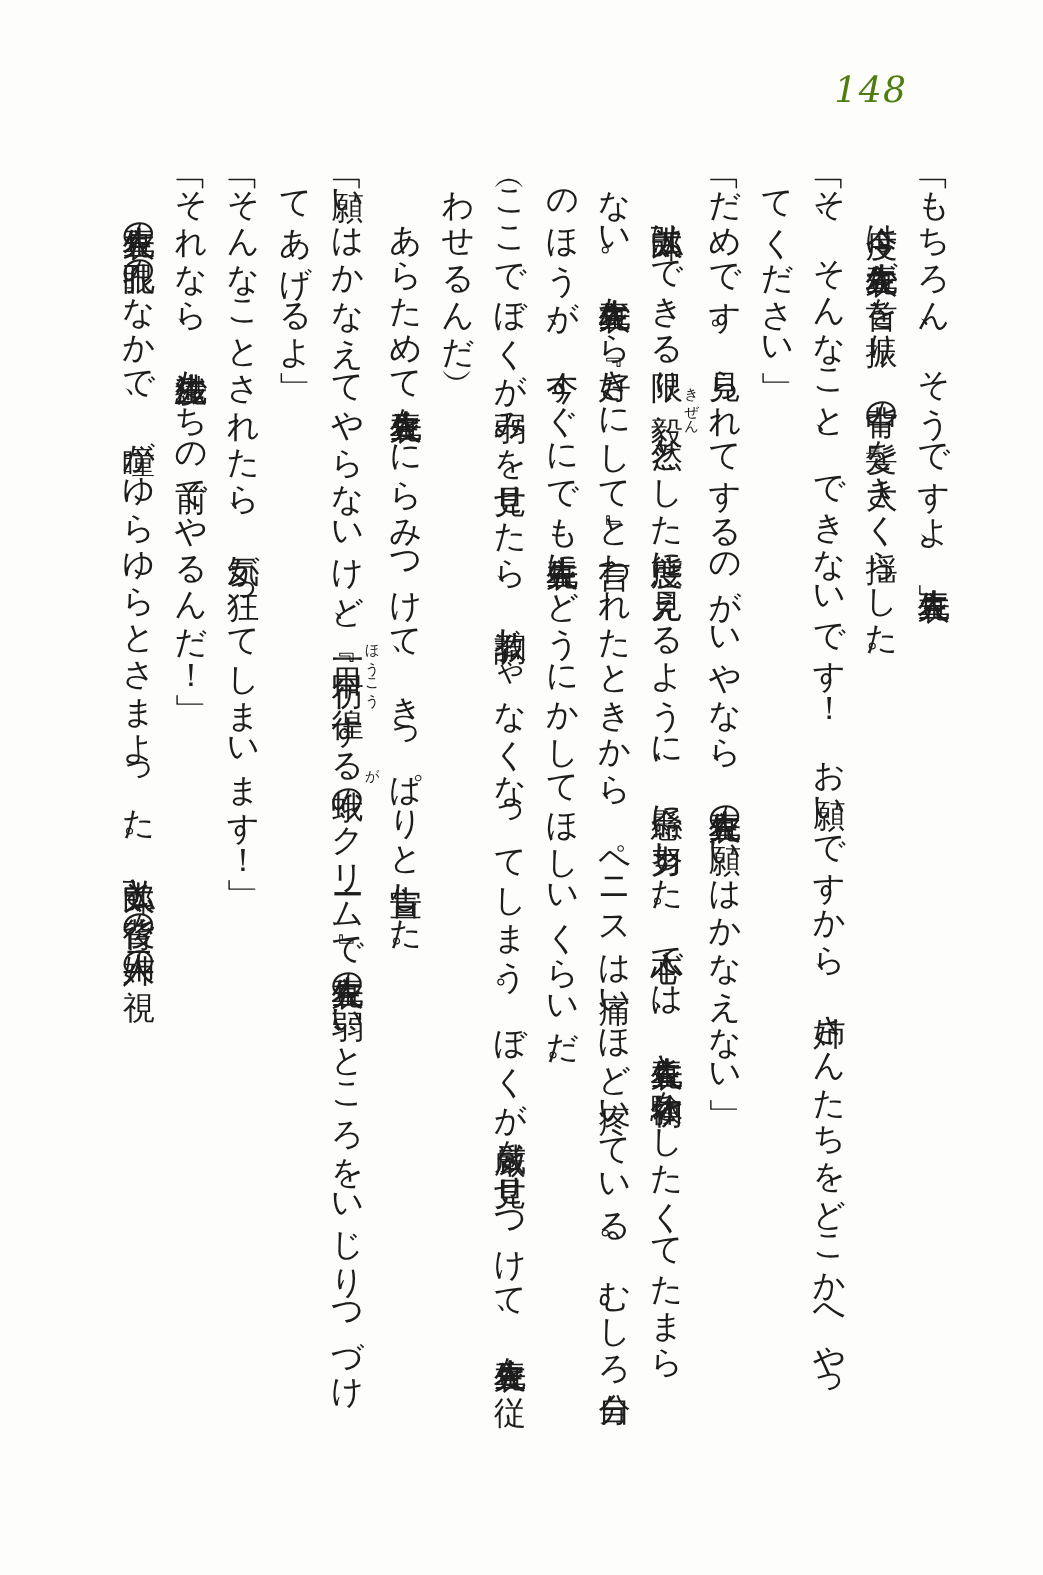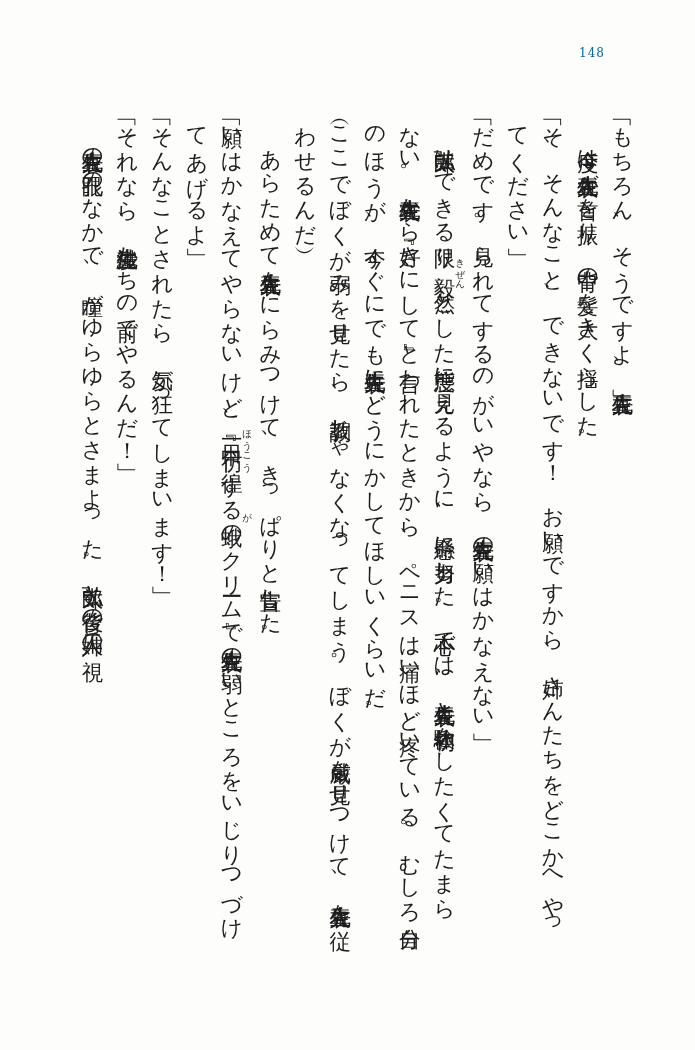--- a/index.html
+++ b/index.html
@@ -15,22 +15,23 @@
     width: 695px;
     height: 1050px;
     background: #fdfdfc;
     font-family: "Liberation Serif", serif;
   }
   .page-number {
     position: absolute;
     top: 46px;
     right: 90px;
     font-family: "DejaVu Serif", serif;
-    font-size: 12px;
-    color: #0369a1;
+    font-style: italic;
+    font-size: 24px;
+    color: #4d7c0f;
     letter-spacing: 1px;
   }
   .text-block {
     position: absolute;
     top: 112px;
     right: 56px;
     height: 820px;
     writing-mode: vertical-rl;
     -webkit-writing-mode: vertical-rl;
     text-orientation: mixed;

